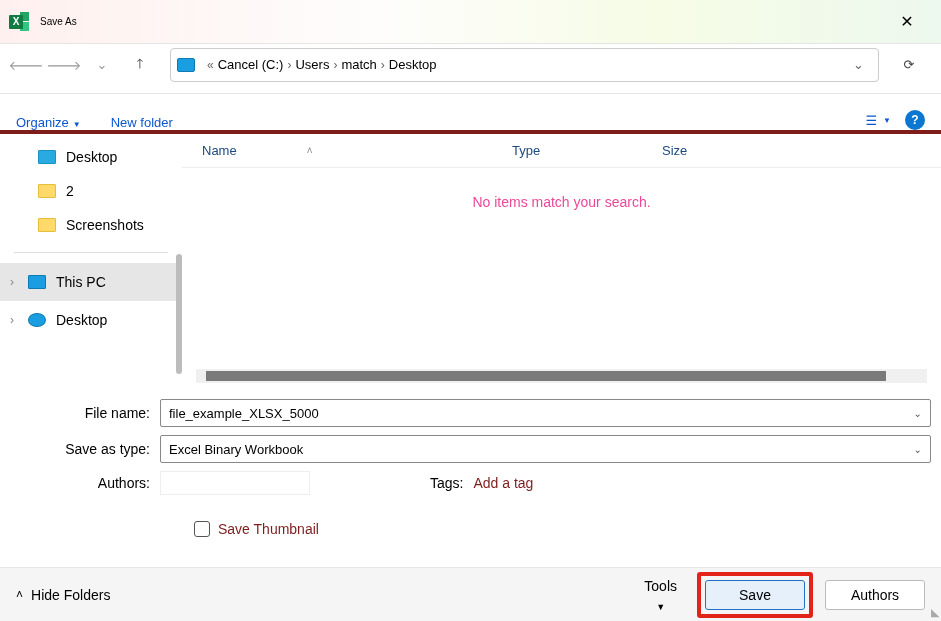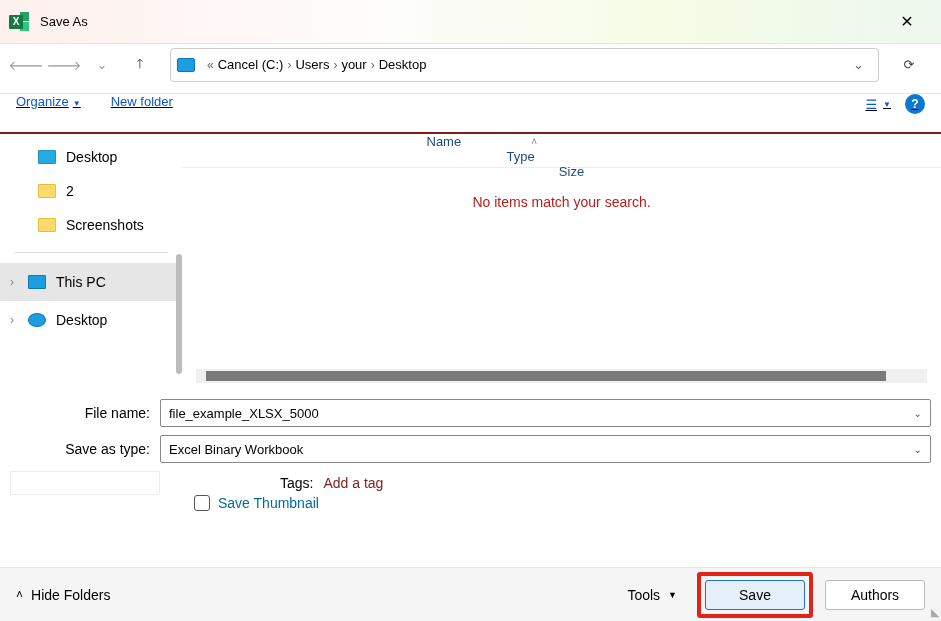--- a/index.html
+++ b/index.html
@@ -6,38 +6,38 @@
   html, body { width: 941px; height: 621px; overflow: hidden; }
   body { background: #fff; font-size: 13px; color: #000; position: relative; }
 
   
   .title-bar { height: 44px; display: flex; align-items: center; padding: 0 12px;
     background: linear-gradient(90deg, #fef0ee 0%, #fefdfc 40%, #f6fce6 70%, #edf8ee 100%);
     border-bottom: 1px solid #e5e5e5; }
   .title-bar .app-icon { width: 20px; height: 20px; margin-right: 8px; position: relative; }
   .title-bar .app-icon .sq { position: absolute; width: 9px; height: 9px; background: #21a464; }
   .title-bar .app-icon .x { position:absolute; left:-3px; top:3px; width:14px; height:14px; background:#107c41; color:#fff; font-size:10px; font-weight:bold; display:flex; align-items:center; justify-content:center; border-radius:1px;}
-  .title-text { font-size: 13px; }
+  .title-text { font-size: 10px; }
   .title-bar .close { margin-left: auto; width: 44px; height: 44px; display:flex; align-items:center; justify-content:center; font-size:16px; color:#000; cursor:pointer; }
 
   
   .nav-row { height: 50px; display: flex; align-items: center; padding: 0 12px 8px 12px; gap: 10px; border-bottom: 1px solid #e5e5e5;}
   .nav-btn { width: 28px; height: 32px; display:flex; align-items:center; justify-content:center; color:#999; cursor:pointer; }
   .nav-btn.enabled { color:#333; }
   .addr-box { flex: 1; height: 34px; border: 1px solid #ccc; border-radius: 4px; background:#fff; display:flex; align-items:center; padding: 0 6px; margin-left: 6px;}
   .addr-box .drv-icon { width:18px; height:14px; background:#1a9de1; border-radius:2px; margin-right:8px; border:1px solid #0d7bb1;}
   .crumb-sep { color:#666; margin: 0 4px; font-size:12px; }
   .crumb { color:#000; cursor:pointer; font-size:13px;}
   .addr-box .chev { margin-left:auto; color:#666; padding: 0 8px; }
   .refresh-btn { width:40px; height:34px; display:flex; align-items:center; justify-content:center; color:#444; cursor:pointer; border:1px solid transparent; border-radius:4px;}
   .search-box { width:250px; height:34px; border:1px solid #ccc; border-radius:4px; display:flex; align-items:center; padding:0 10px; color:#888; }
   .search-box .mag { margin-left:auto; color:#555; }
 
   
-  .toolbar-row { height: 40px; display:flex; align-items:flex-start; padding: 0 16px; border-bottom: 2px solid #7f1d1d; text-decoration: underline;}
+  .toolbar-row { height: 40px; display:flex; align-items:flex-end; padding: 0 16px; border-bottom: 4px solid #7f1d1d;}
   .toolbar-row .orgbtn, .toolbar-row .newfolder { color:#0b57d0; font-size:13px; cursor:pointer;}
   .toolbar-row .orgbtn .tri { font-size:8px; margin-left:4px; color:#0b57d0;}
   .toolbar-row .newfolder { margin-left: 30px; }
   .toolbar-row .right { margin-left:auto; display:flex; align-items:center; gap:14px;}
   .view-btn { color:#0b57d0; display:flex; align-items:center; gap:6px; cursor:pointer;}
   .help-circle { width:20px; height:20px; border-radius:50%; background:#0b77d0; color:#fff; display:flex; align-items:center; justify-content:center; font-size:12px; font-weight:bold; cursor:pointer;}
 
   
   .main-split { display:flex; height: 253px; }
   .sidebar { width:182px; border-right: none; position:relative; padding-top:6px;}
@@ -47,48 +47,48 @@
   .folder.yellow { background:#ffd96a; border:1px solid #e6be3a;}
   .side-div { height:1px; background:#ddd; margin: 10px 14px; }
   .side-tree { display:flex; align-items:center; height:38px; padding-left:10px; cursor:pointer; font-size:14px;}
   .side-tree.selected { background:#e6e6e6; }
   .side-tree .chev { color:#888; width:18px; font-size:12px; }
   .side-tree .pc-icon { width:18px; height:14px; background:#1a9de1; border:1px solid #0d7bb1; margin-right:10px; border-radius:1px;}
   .side-tree .net-icon { width:18px; height:14px; background:#1a9de1; border-radius:50%; margin-right:10px; border:1px solid #0d7bb1;}
   .scroll-thumb { position:absolute; right:0; top:120px; width:6px; height:120px; background:#bcbcbc; border-radius:3px;}
 
   .content { flex:1; position:relative; display:flex; flex-direction:column;}
-  .col-header { display:flex; height:34px; align-items:center; border-bottom:1px solid #eee; color:#204a80; font-size:13px;flex-direction:column;}
+  .col-header { display:flex; height:34px; align-items:center; border-bottom:1px solid #eee; color:#204a80; font-size:13px;}
   .col-header .col { padding-left:20px; cursor:pointer; display:flex; align-items:center;}
   .col.name { width:310px; } .col.date { width:180px;} .col.type { width:150px;} .col.size { flex:1;}
   .sort-arrow { margin-left:70px; color:#888; font-size:10px;}
-  .empty-msg { text-align:center; color:#b91c1c; margin-top:26px; font-size:14px;}
+  .empty-msg { text-align:center; color:#ec4899; margin-top:26px; font-size:14px;}
   .hscroll-track { position:absolute; bottom:4px; left:14px; right:14px; height:14px; background:#f0f0f0;}
   .hscroll-thumb { position:absolute; left:10px; top:2px; height:10px; width:680px; background:#7a7a7a;}
 
   
   .form-area { padding: 12px 10px 6px 10px; }
   .form-row { display:flex; align-items:center; margin-bottom:8px;}
   .form-label { width:150px; text-align:right; padding-right:10px; font-size:14px; }
   .combo { flex:1; height:28px; border:1px solid #888; border-radius:2px; display:flex; align-items:center; padding:0 8px; background:#fff; cursor:text; position:relative;}
   .combo .dd { margin-left:auto; color:#555; font-size:10px;}
   .meta-row { display:flex; align-items:center; margin-top:4px; font-size:14px;}
   .meta-label { width:150px; text-align:right; padding-right:10px;}
   .meta-input { width:150px; height:24px; border:1px solid #eee; background:#fff; }
   .tags-label { margin-left:120px; margin-right:10px;}
   .tags-link { color:#7f1d1d; cursor:pointer;}
-  .thumb-row { margin-left:184px; display:flex; align-items:center; font-size:14px; color:#0369a1;text-align:center;}
+  .thumb-row { margin-top:26px; margin-left:184px; display:flex; align-items:center; font-size:14px; color:#7f1d1d;text-align:center;}
   .thumb-row .cb { width:16px; height:16px; border:1.5px solid #555; border-radius:3px; margin-right:8px; cursor:pointer;}
 
   
   .bottom-bar { position:absolute; bottom:0; left:0; right:0; height:54px; background:#f5f5f5; display:flex; align-items:center; padding:0 16px; border-top:1px solid #e5e5e5;}
   .hide-folders { display:flex; align-items:center; gap:8px; font-size:14px; cursor:pointer;}
   .hide-folders .up { font-size:12px;}
   .bottom-right { margin-left:auto; display:flex; align-items:center; gap:12px;}
-  .tools { display:flex; align-items:center; gap:8px; font-size:14px; cursor:pointer; margin-right:8px;}
+  .tools { display:flex; align-items:center; gap:8px; font-size:14px; cursor:pointer; margin-right:8px;flex-direction:column;}
   .tools .tri { font-size:9px;}
   .btn { width:100px; height:30px; border:1px solid #bbb; background:#fff; border-radius:3px; display:flex; align-items:center; justify-content:center; font-size:14px; cursor:pointer;}
   .save-wrap { border:4px solid #e2231a; padding:4px; border-radius:3px;}
   .btn.save { background:#e6f0fb; border:1px solid #2171c7; color:#000; }
   .resize-grip { position:absolute; right:2px; bottom:2px; font-size:11px; color:#aaa; transform: scaleX(-1);}
 </style>
 </head>
 <body>
 
 <div class="title-bar">
@@ -106,21 +106,21 @@
   <div class="nav-btn">🡒</div>
   <div class="nav-btn">⌄</div>
   <div class="nav-btn enabled">🡑</div>
   <div class="addr-box">
     <div class="drv-icon"></div>
     <span class="crumb-sep">«</span>
     <span class="crumb">Cancel (C:)</span>
     <span class="crumb-sep">›</span>
     <span class="crumb">Users</span>
     <span class="crumb-sep">›</span>
-    <span class="crumb">your</span>
+    <span class="crumb">match</span>
     <span class="crumb-sep">›</span>
     <span class="crumb">Desktop</span>
     <span class="chev">⌄</span>
   </div>
   <div class="refresh-btn">⟳</div>
 </div>
 
 <div class="toolbar-row">
   <span class="orgbtn">
     <span>Organize</span><span class="tri">▼</span>
@@ -185,20 +185,21 @@
     </div>
   </div>
   <div class="form-row">
     <div class="form-label">Save as type:</div>
     <div class="combo">
       <span>Excel Binary Workbook</span>
       <span class="dd">⌄</span>
     </div>
   </div>
   <div class="meta-row">
+    <div class="meta-label">Authors:</div>
     <div class="meta-input"></div>
     <div class="tags-label">Tags:</div>
     <span class="tags-link">Add a tag</span>
   </div>
   <div class="thumb-row">
     <div class="cb"></div>
     <span>Save Thumbnail</span>
   </div>
 </div>
 

